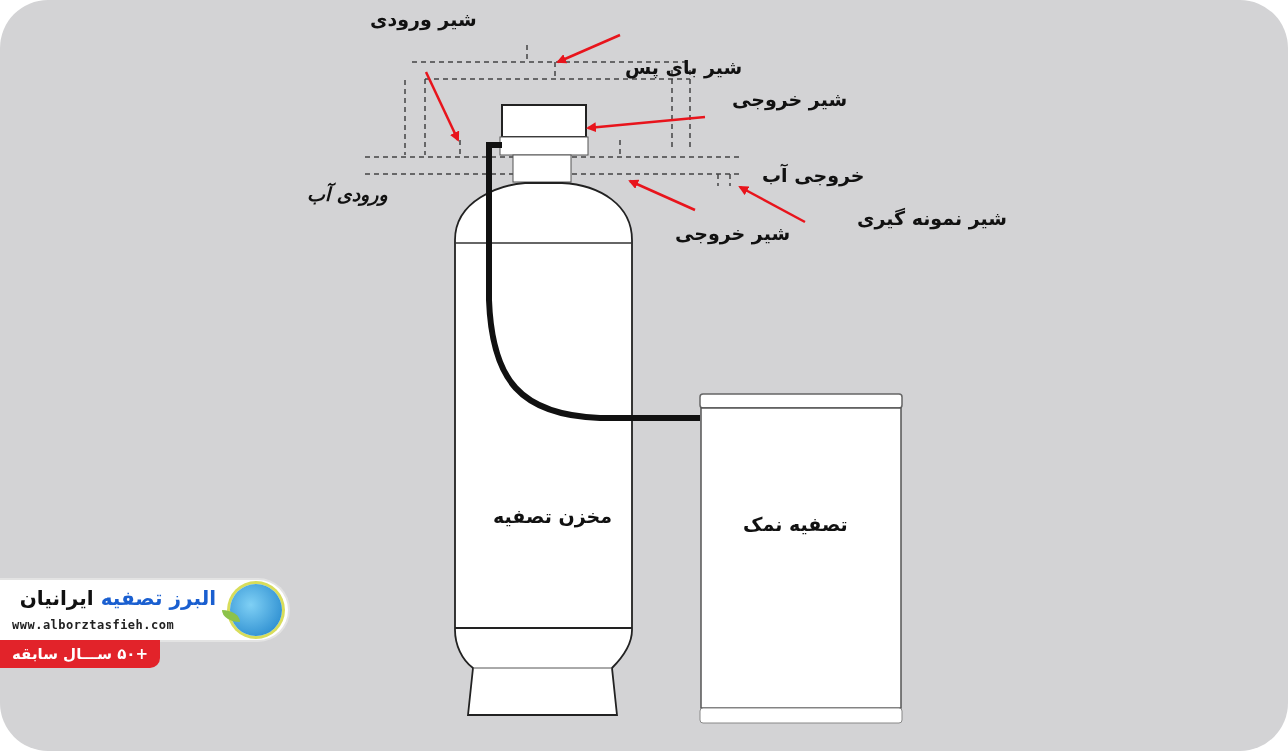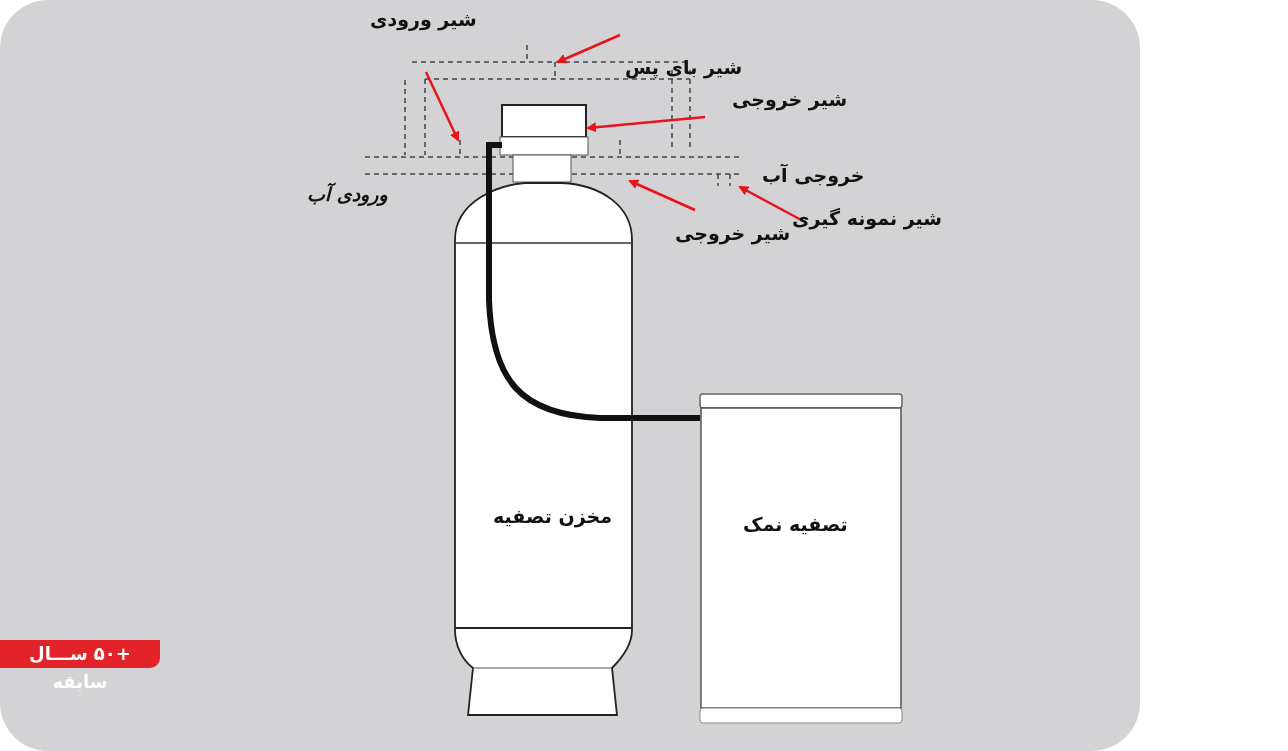--- a/index.html
+++ b/index.html
@@ -1,27 +1,27 @@
 <!DOCTYPE html>
 <html><head>
 <meta charset="utf-8">
 <style>
   html, body { margin:0; padding:0; background:#ffffff; }
   body { width:1288px; height:751px; position:relative; overflow:hidden; font-family:"DejaVu Sans", sans-serif; }
-  .canvas { position:absolute; left:0; top:0; width:1140px; height:751px; background:#d3d3d5; border-radius:48px; overflow:hidden; }
+  .canvas { position:absolute; left:0; top:0; width:1288px; height:751px; background:#d3d3d5; border-radius:48px; overflow:hidden; }
   svg.diagram { position:absolute; left:0; top:0; }
   .label { position:absolute; font-weight:bold; font-size:19px; color:#111; direction:rtl; white-space:nowrap; font-family:"DejaVu Sans", sans-serif; }
   .logo { position:absolute; left:0; top:580px; width:288px; height:60px; background:#fff; border-radius:0 30px 30px 0; box-shadow:0 0 0 2px #e3e3e3; }
   .logo-title { position:absolute; right:72px; top:6px; direction:rtl; font-weight:bold; font-size:20px; white-space:nowrap; }
   .logo-title .blue { color:#1a5fd0; }
   .logo-title .black { color:#111; }
   .logo-url { position:absolute; left:12px; top:38px; font-family:"DejaVu Sans Mono", monospace; font-size:12px; font-weight:bold; color:#222; letter-spacing:0.5px; }
   .globe { position:absolute; right:6px; top:4px; width:52px; height:52px; border-radius:50%; background:radial-gradient(circle at 40% 40%, #7fd0f5, #1a7fc8); box-shadow:0 0 0 3px #d8dd5a; }
   .leaf { position:absolute; right:48px; top:30px; width:18px; height:12px; background:#8cc24a; border-radius:0 100% 0 100%; }
-  .badge { position:absolute; left:0; top:640px; width:160px; height:28px; background:#e2232a; border-radius:0 0 10px 0; color:#fff; font-weight:bold; font-size:18px; direction:rtl; text-align:center; line-height:28px; }
+  .badge { position:absolute; left:0; top:640px; width:160px; height:28px; background:#e2232a; border-radius:0 0 10px 0; color:#fff; font-weight:bold; font-size:15px; direction:rtl; text-align:center; line-height:28px; }
 </style>
 </head>
 <body>
 
 <div class="canvas">
   <svg class="diagram" width="1288" height="751" viewBox="0 0 1288 751">
     <defs>
       <marker id="ah" markerWidth="10" markerHeight="10" refX="8" refY="5" orient="auto" markerUnits="userSpaceOnUse">
         <path d="M0,0 L10,5 L0,10 Z" fill="#e8141c"></path>
       </marker>
@@ -66,18 +66,27 @@
       <line x1="805" y1="222" x2="740" y2="187"></line>
     </g>
   </svg>
 
   <div class="label" style="left:370px;top:8px;">شیر ورودی</div>
   <div class="label" style="left:625px;top:8px;margin-top:48px;">شیر بای پس</div>
   <div class="label" style="left:732px;top:88px;">شیر خروجی</div>
   <div class="label" style="left:762px;top:152px;margin-top:12px;">خروجی آب</div>
   <div class="label" style="left:307px;top:183px;font-style:italic;">ورودی آب</div>
   <div class="label" style="left:675px;top:222px;">شیر خروجی</div>
-  <div class="label" style="left:792px;top:207px;">شیر نمونه گیری</div>
+  <div class="label" style="left:857px;top:207px;">شیر نمونه گیری</div>
   <div class="label" style="left:493px;top:505px;">مخزن تصفیه</div>
   <div class="label" style="left:743px;top:513px;">تصفیه نمک</div>
 
+  <div class="logo">
+    <div class="logo-title">
+      <span class="blue">البرز تصفیه</span>
+      <span class="black">ایرانیان</span>
+    </div>
+    <div class="logo-url">www.alborztasfieh.com</div>
+    <div class="globe"></div>
+    <div class="leaf"></div>
+  </div>
   <div class="badge">+۵۰ ســـال سابقه</div>
 </div>
 
 </body></html>

